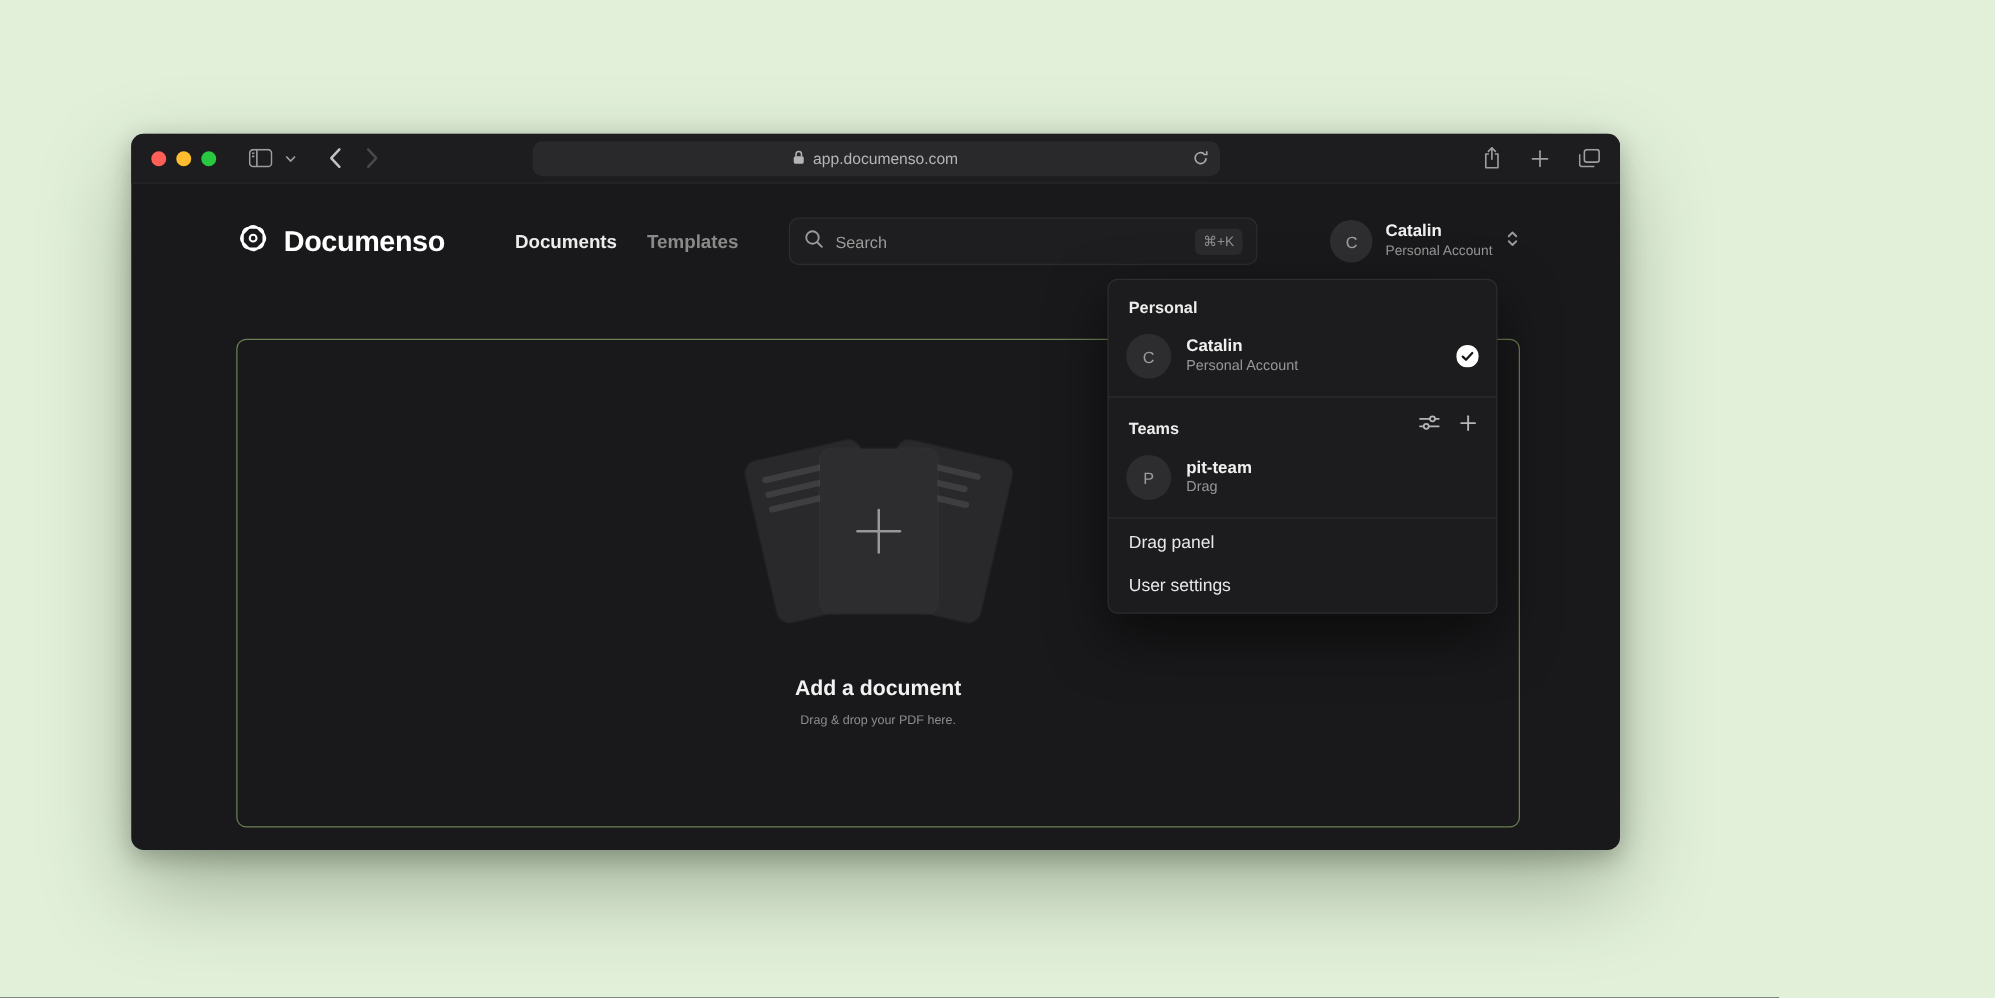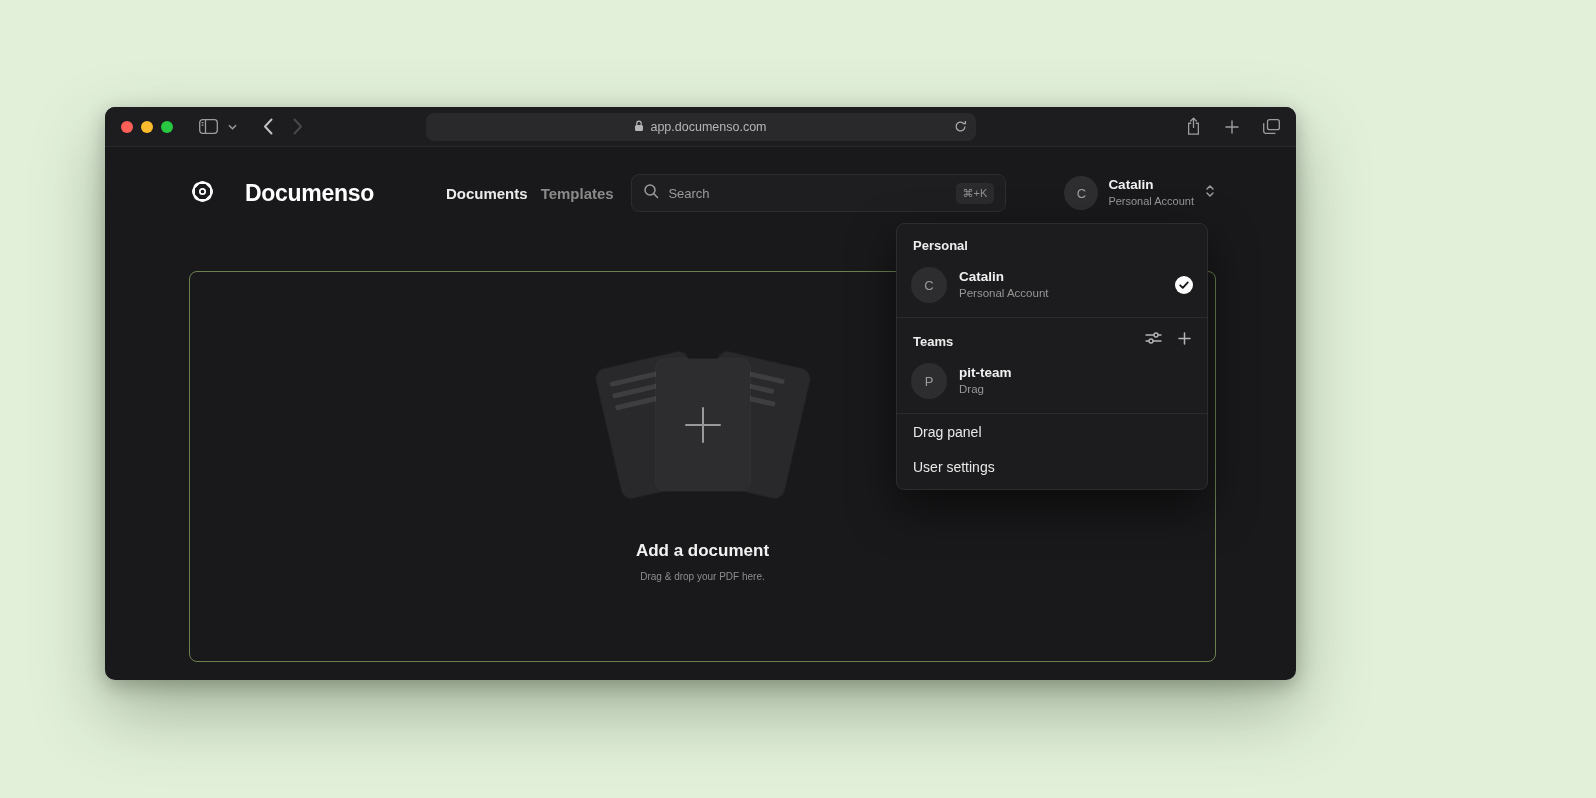--- a/index.html
+++ b/index.html
@@ -50,24 +50,24 @@
 
   .tb-right { margin-left: auto; display: flex; gap: 24px; align-items: center; }
 
   
   .page { position: relative; height: 532px; }
 
   .app-header {
     display: flex; align-items: center;
     padding: 27px 80px 0 84px;
   }
-  .brand { display: flex; align-items: center; gap: 29px; text-align: right; }
+  .brand { display: flex; align-items: center; gap: 11px; text-align: right; }
   .brand-name { color: #ffffff; font-size: 23px; font-weight: 700; letter-spacing: -0.3px; }
 
-  .main-nav { display: flex; gap: 13px; margin-left: 72px; font-size: 15px; font-weight: 600; }
+  .main-nav { display: flex; gap: 24px; margin-left: 56px; font-size: 15px; font-weight: 600; }
   .nav-link { cursor: pointer; }
   .nav-link.active { color: #ececec; }
   .nav-link.muted { color: #8a8a8a; }
 
   .spacer { flex: 1; }
 
   .searchbar {
     width: 375px; height: 38px;
     background: #1e1e20; border: 1px solid #2d2d2f; border-radius: 8px;
     display: flex; align-items: center; gap: 9px; padding: 0 11px;
@@ -115,21 +115,21 @@
   .card-plus { position: absolute; left: 50%; top: 50%; width: 36px; height: 36px; transform: translate(-50%,-50%); }
   .card-plus::before, .card-plus::after { content: ""; position: absolute; background: #98989a; border-radius: 1px; }
   .card-plus::before { left: 50%; top: 0; width: 2px; height: 36px; margin-left: -1px; }
   .card-plus::after  { top: 50%; left: 0; height: 2px; width: 36px; margin-top: -1px; }
 
   .dz-title { color: #f2f2f2; font-size: 17px; font-weight: 700; }
   .dz-sub   { margin-top: 10px; color: #8d8d8d; font-size: 10px; }
 
   
   .menu {
-    position: absolute; top: 76px; right: 88px; width: 312px;
+    position: absolute; top: 76px; right: 98px; width: 312px;
     background: #1c1c1e; border: 1px solid #2d2d2f; border-radius: 8px;
     box-shadow: 0 18px 45px rgba(0,0,0,.55);
     z-index: 10; padding-bottom: 5px;
   }
   .menu-section-title { padding: 14px 16px 9px; color: #ededed; font-size: 13px; font-weight: 700; }
   .menu-row { display: flex; align-items: center; gap: 12px; padding: 5px 14px 14px; cursor: pointer; }
   .menu-avatar {
     width: 36px; height: 36px; border-radius: 50%;
     background: #2d2d2f; color: #9a9a9a;
     display: flex; align-items: center; justify-content: center; font-size: 13px;

